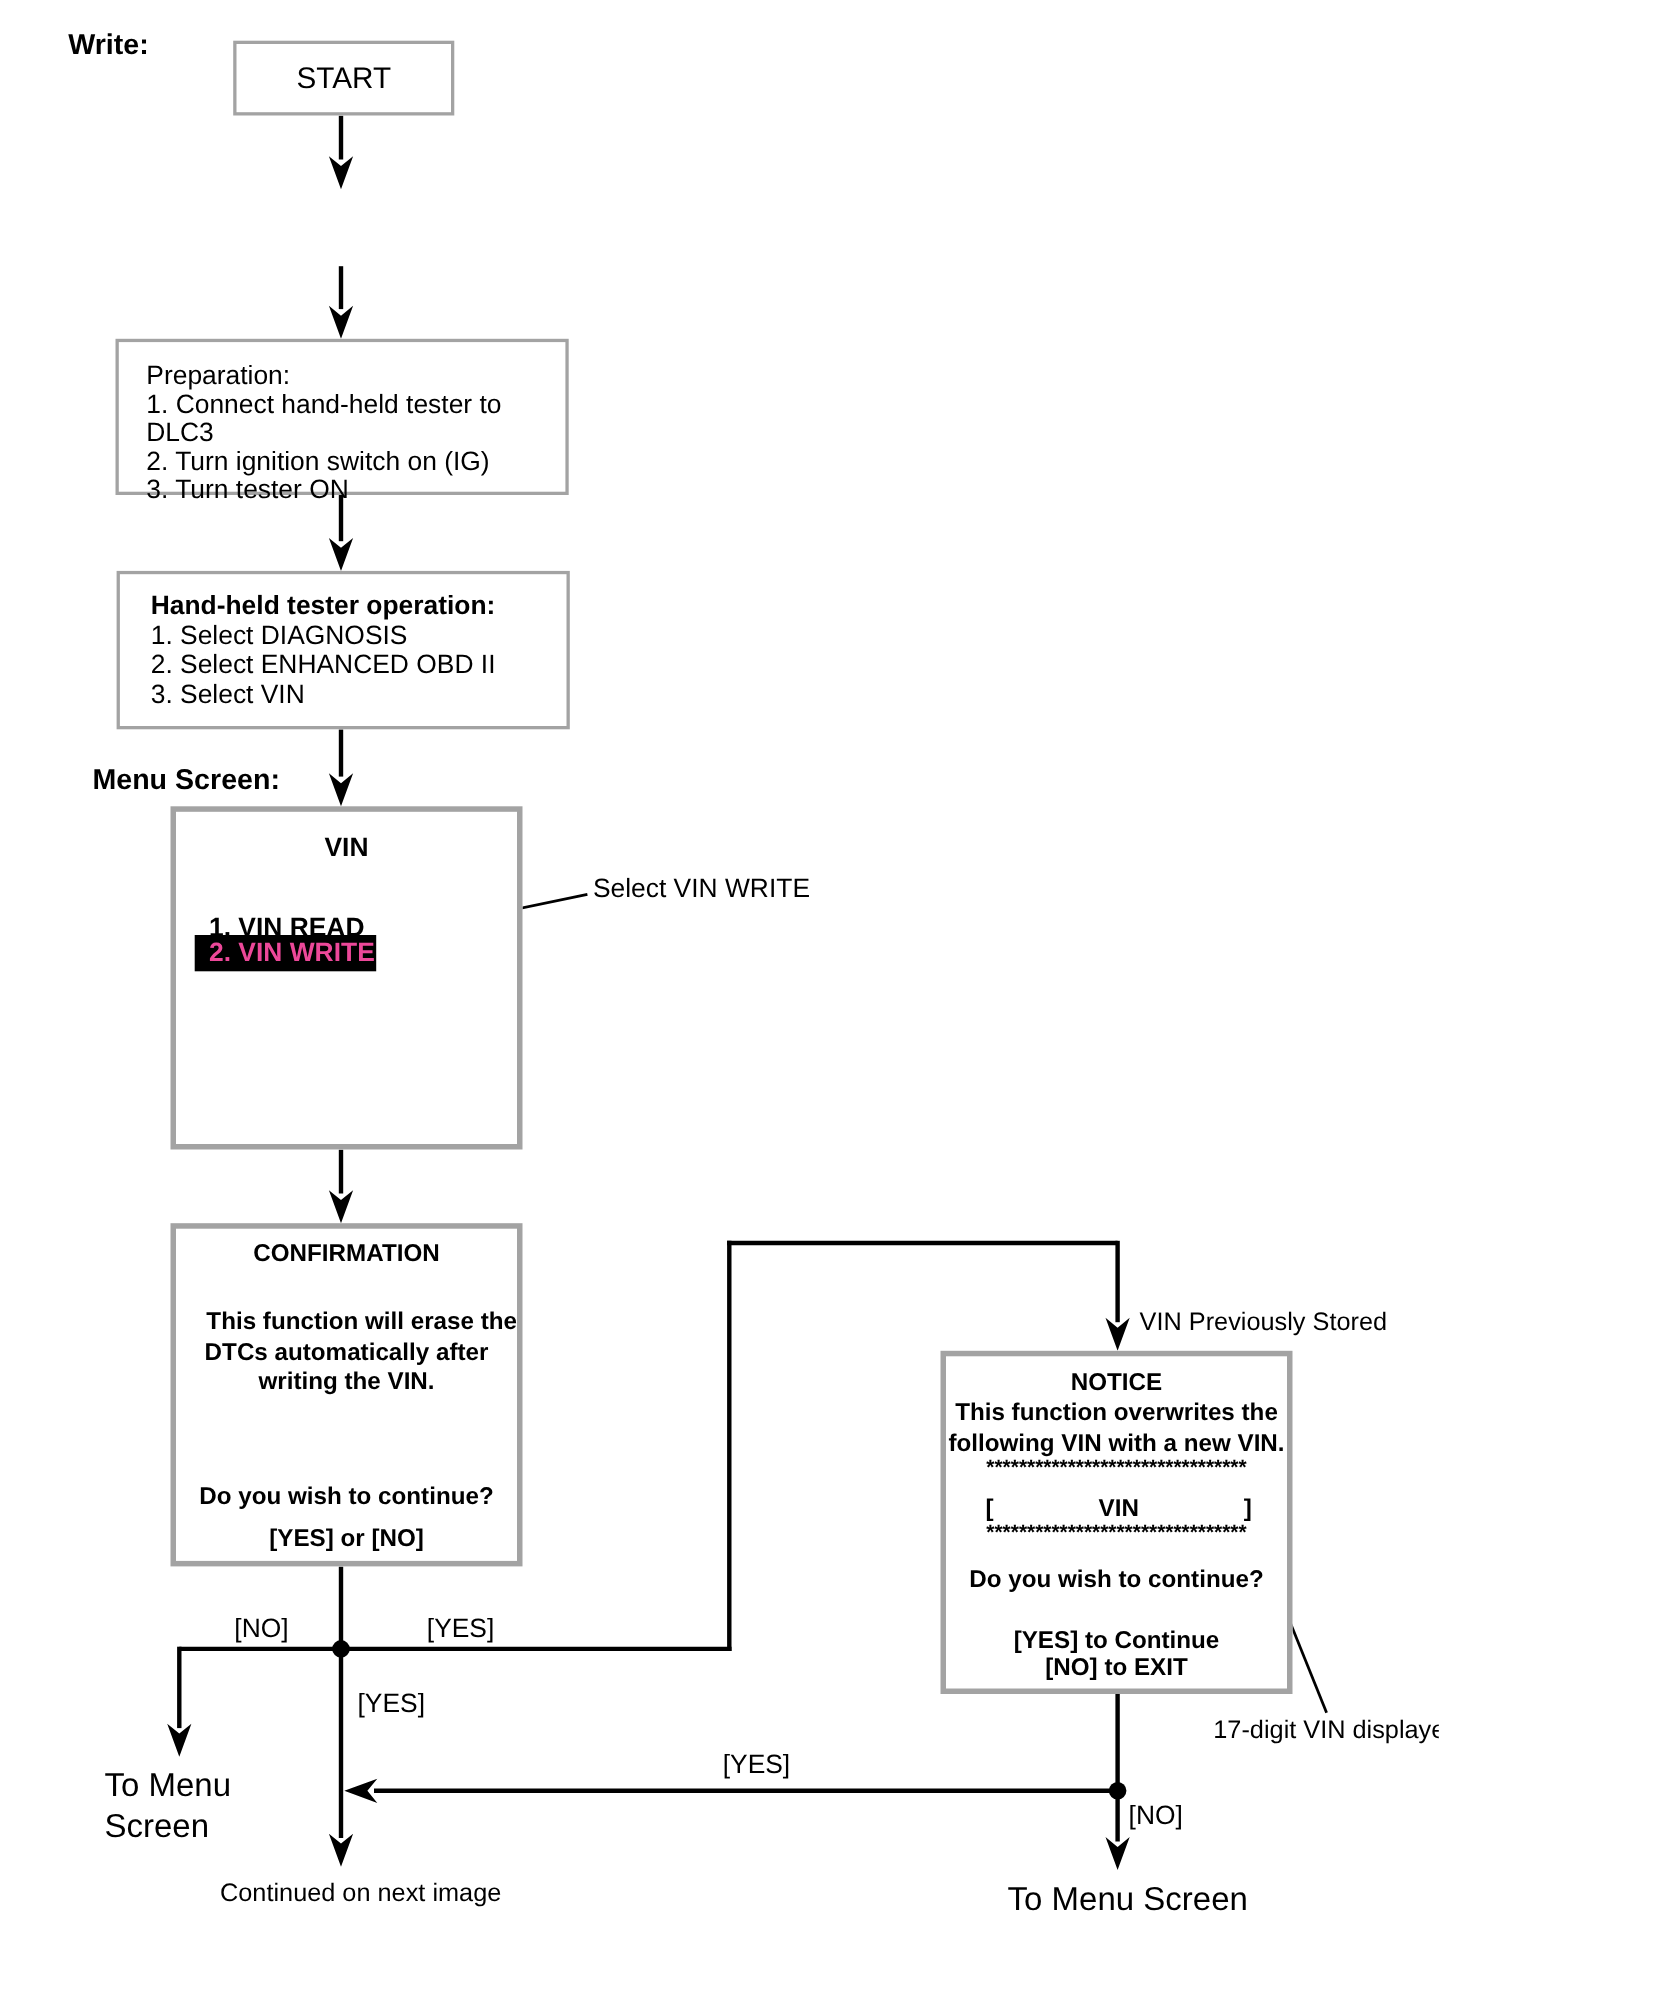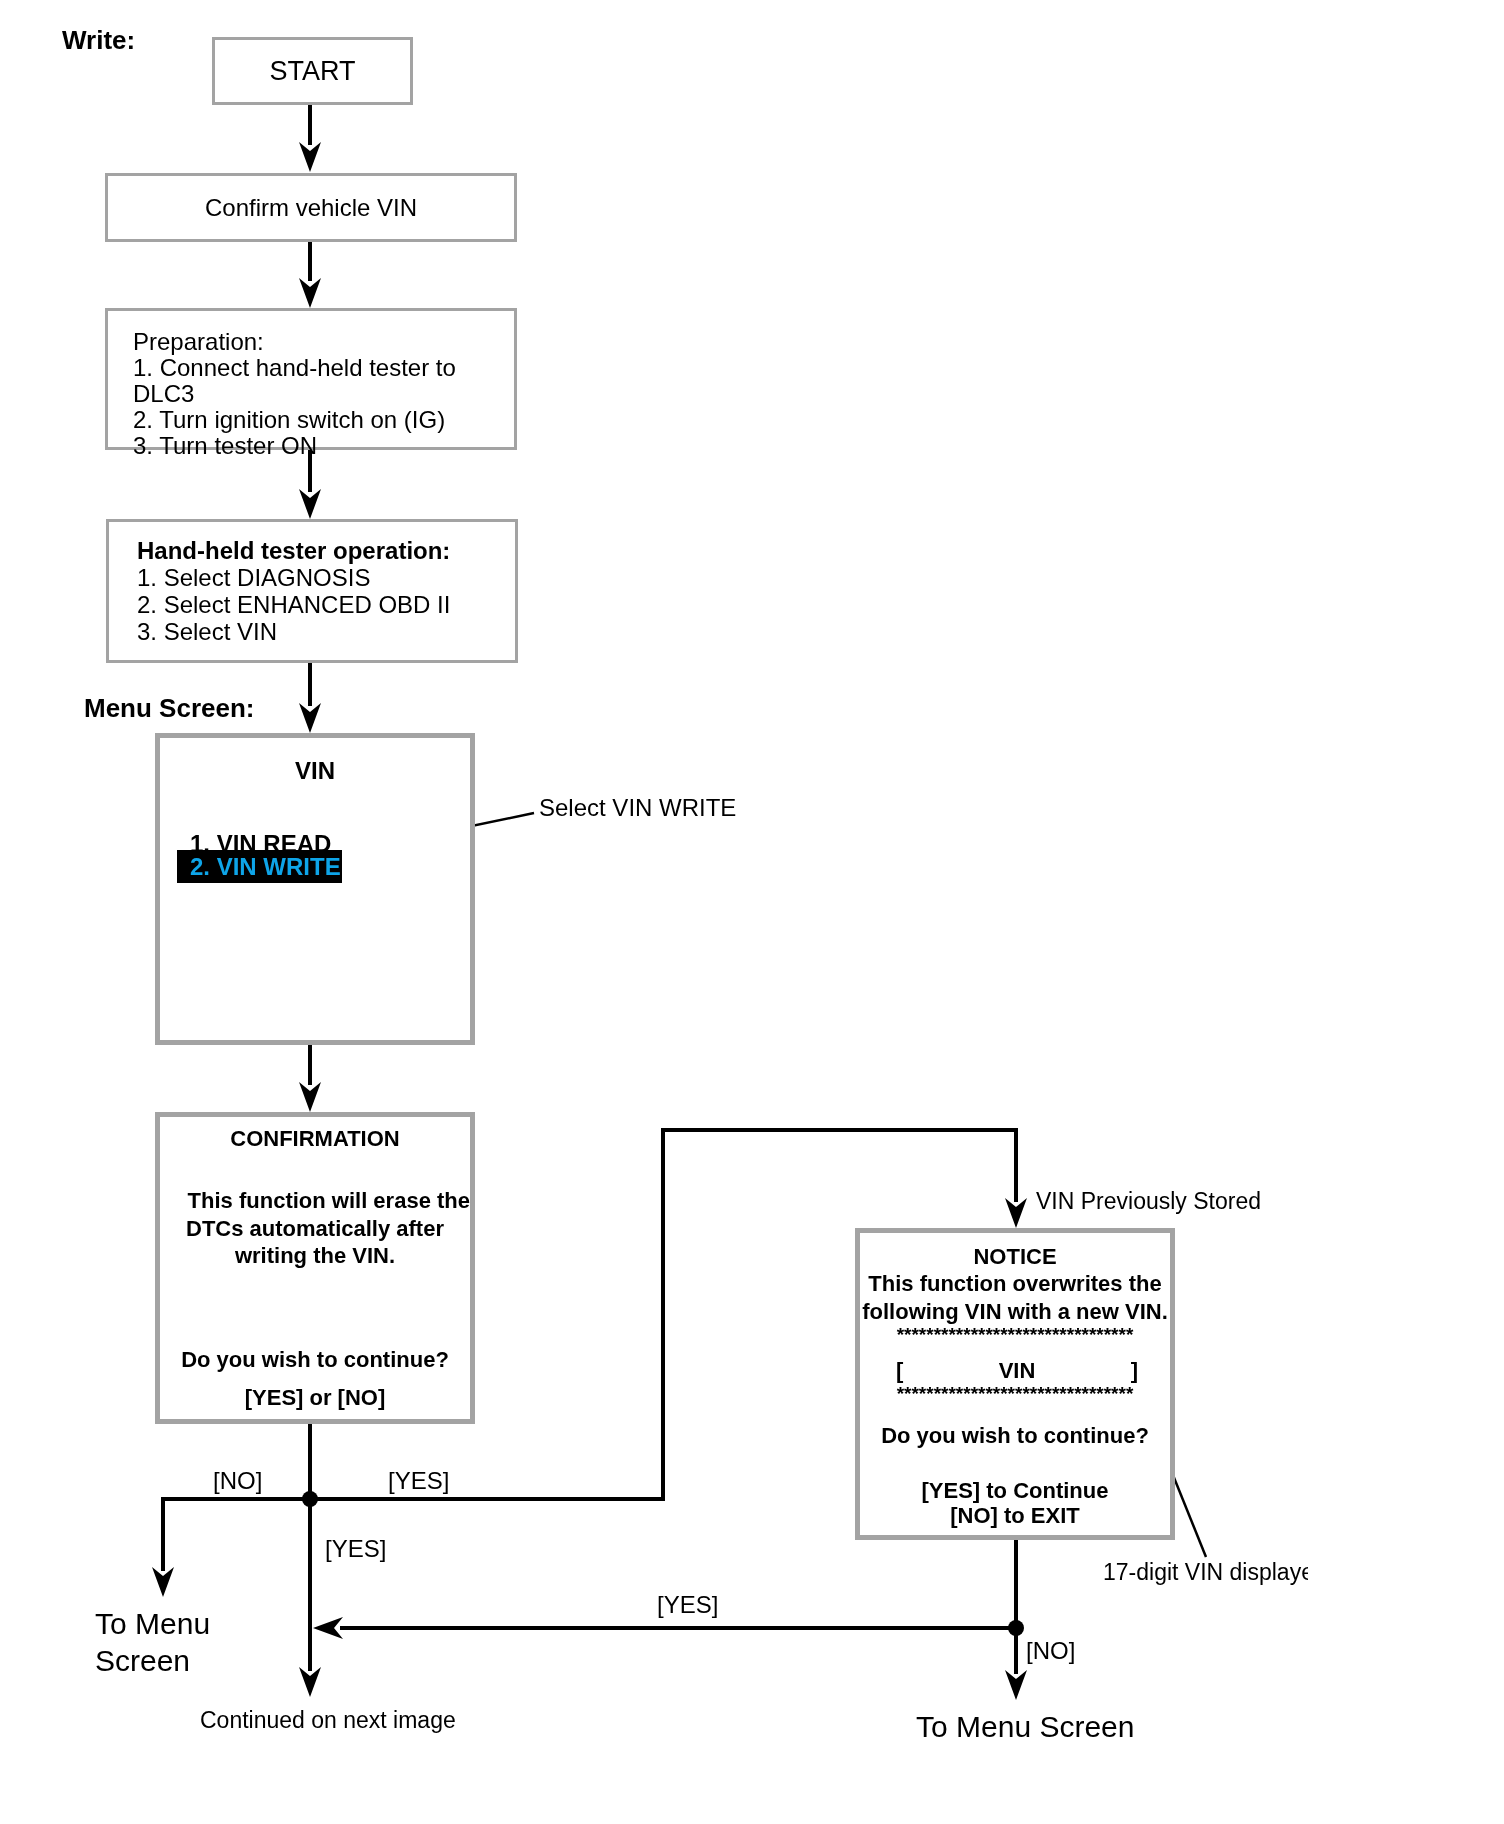--- a/index.html
+++ b/index.html
@@ -76,21 +76,21 @@
     font-size: 24px;
     white-space: nowrap;
   }
   .menu-highlight {
     position: absolute;
     left: 17px;
     top: 112px;
     width: 165px;
     height: 33px;
     background: #000000;
-    color: #0ea5e9;
+    color: #ec4899;
     font-weight: bold;
     font-size: 24px;
     line-height: 33px;
     padding-left: 13px;
     box-sizing: border-box;
     white-space: nowrap;
   }
   .terminal {
     font-size: 30px;
     line-height: 37px;
@@ -139,23 +139,20 @@
     <path d="M1129 1366 L1206 1557" stroke="#000" stroke-width="2.5" fill="none"></path>
   </svg>
 
   <div class="lbl bold fs26" style="left:62px; top:26px;">Write:</div>
   <div class="lbl bold fs26" style="left:84px; top:694px;">Menu Screen:</div>
 
   <div class="node centered" style="left:212px; top:37px; width:201px; height:68px; font-size:27px;">
     <span>START</span>
   </div>
 
-  <div class="node centered fs24" style="left:105px; top:173px; width:412px; height:69px;">
-    <span>Confirm vehicle VIN</span>
-  </div>
 
   <div class="node listbox" style="left:105px; top:308px; width:412px; height:142px; padding:18px 0 0 25px;">
     <div>Preparation:</div>
     <div>1. Connect hand-held tester to DLC3</div>
     <div>2. Turn ignition switch on (IG)</div>
     <div>3. Turn tester ON</div>
   </div>
 
   <div class="node listbox" style="left:106px; top:519px; width:412px; height:144px; padding:15px 0 0 28px; line-height:27px;">
     <div class="bold">Hand-held tester operation:</div>

